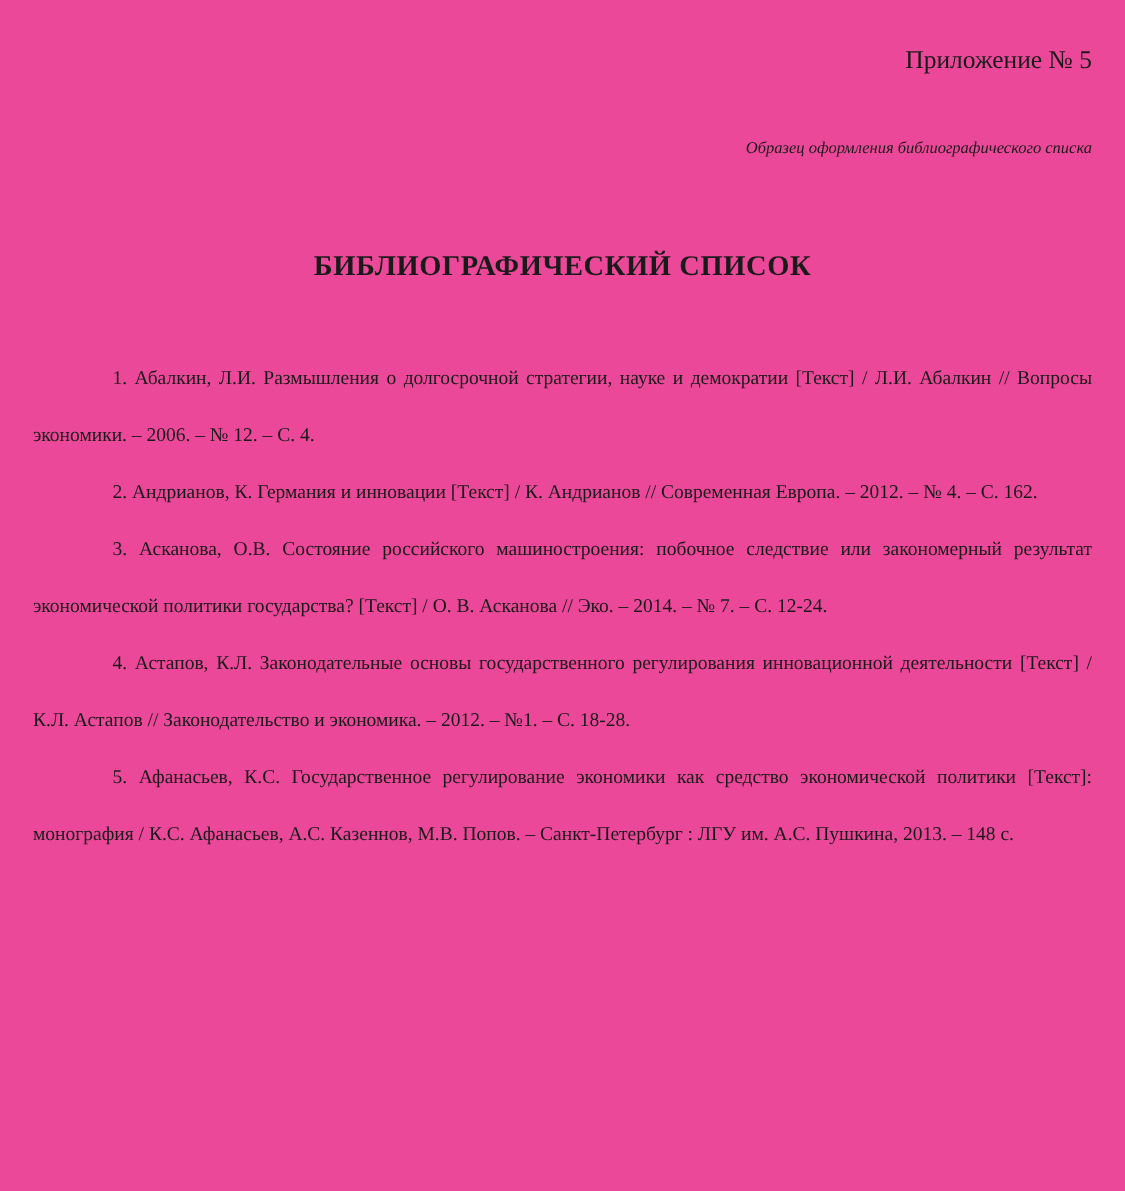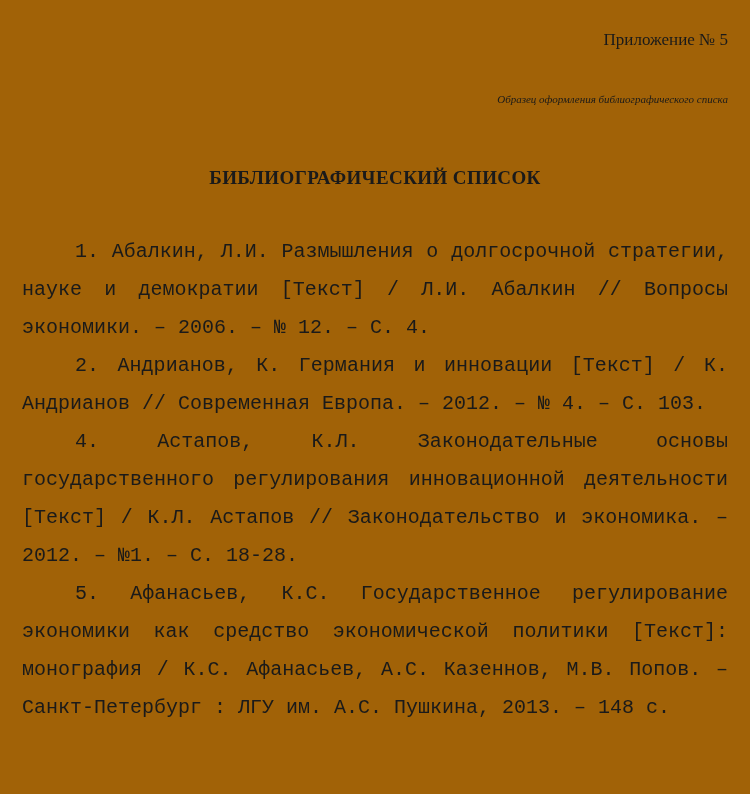--- a/index.html
+++ b/index.html
@@ -15,21 +15,21 @@
     color: #1a1a1a;
     overflow: hidden;
   }
 
   .page {
     position: relative;
     width: 750px;
     height: 794px;
     box-sizing: border-box;
     padding: 0;
-    background: #a16207;
+    background: #ec4899;
   }
 
   .content {
     position: absolute;
     left: 22px;
     top: 0;
     width: 706px;   
   }
 
   
@@ -65,41 +65,41 @@
   .biblio-list {
     margin: 0;
     padding: 0;
     list-style: none;
     margin-top: 42px;
   }
   .biblio-entry {
     text-align: justify;
     text-justify: inter-word;
     text-indent: 53px;
-    font-size: 20px;
+    font-size: 13px;
     line-height: 38px;
     margin: 0 0 0 0;
     hyphens: none;
-    font-family: Liberation Mono, monospace;
   }
   
 </style>
 </head>
 <body>
 
 <div class="page">
   <div class="content">
 
     <div class="appendix-line">Приложение № 5</div>
 
     <div class="subtitle-line">Образец оформления библиографического списка</div>
 
     <div class="doc-heading">БИБЛИОГРАФИЧЕСКИЙ СПИСОК</div>
 
     <ol class="biblio-list">
       <li class="biblio-entry">1. Абалкин, Л.И. Размышления о долгосрочной стратегии, науке и демократии [Текст] / Л.И. Абалкин // Вопросы экономики. – 2006. – № 12. – С. 4.</li>
-      <li class="biblio-entry">2. Андрианов, К. Германия и инновации [Текст] / К. Андрианов // Современная Европа. – 2012. – № 4. – С. 103.</li>
+      <li class="biblio-entry">2. Андрианов, К. Германия и инновации [Текст] / К. Андрианов // Современная Европа. – 2012. – № 4. – С. 162.</li>
+      <li class="biblio-entry">3. Асканова, О.В. Состояние российского машиностроения: побочное следствие или закономерный результат экономической политики государства? [Текст] / О. В. Асканова // Эко. – 2014. – № 7. – С. 12-24.</li>
       <li class="biblio-entry">4. Астапов, К.Л. Законодательные основы государственного регулирования инновационной деятельности [Текст] / К.Л. Астапов // Законодательство и экономика. – 2012. – №1. – С. 18-28.</li>
       <li class="biblio-entry">5. Афанасьев, К.С. Государственное регулирование экономики как средство экономической политики [Текст]: монография / К.С. Афанасьев, А.С. Казеннов, М.В. Попов. – Санкт-Петербург : ЛГУ им. А.С. Пушкина, 2013. – 148 с.</li>
     </ol>
 
   </div>
 </div>
 
 </body></html>

